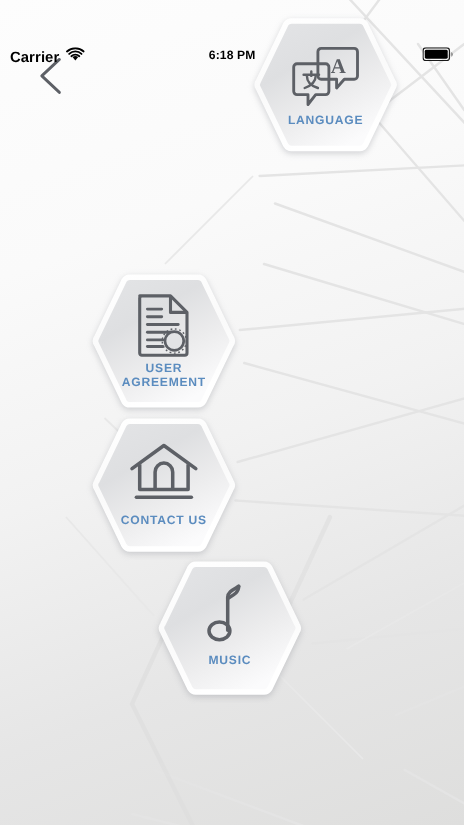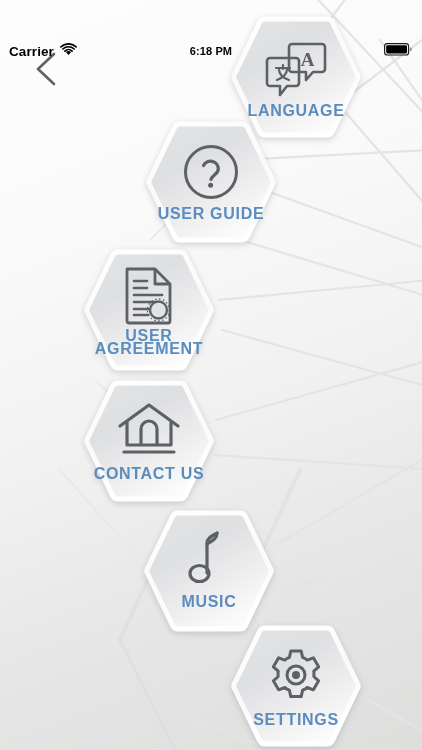--- a/index.html
+++ b/index.html
@@ -82,21 +82,21 @@
     filter: drop-shadow(0 2px 3px rgba(120,125,135,0.32));
   }
   .hex svg { display: block; overflow: visible; }
 
   .hex-label {
     position: absolute;
     left: 0;
     width: 100%;
     text-align: center;
     color: #5b8cbf;
-    font-size: 16px;
+    font-size: 11px;
     font-weight: bold;
     letter-spacing: 0.7px;
     line-height: 13px;
     pointer-events: none;
     text-transform: uppercase;
   }
 
   .hex-icon {
     position: absolute;
     left: 0;
@@ -205,33 +205,20 @@
           <path d="M11 26 h14"></path>
           <path d="M18 23 v4"></path>
           <path d="M22 27 c0 6 -5 9 -10 11"></path>
           <path d="M14 27 c0 6 4 9 10 11"></path>
         </g>
       </svg>
     </div>
     <div class="hex-label" style="top:88px;">LANGUAGE</div>
   </div>
 
-  <div class="hex" id="hex-user-guide" style="left: 146px; top: 121px; width: 130px; height: 122px;">
-    <svg width="130" height="122" viewBox="0 0 130 122">
-      <path d="M34 3 H96 a6 6 0 0 1 5.2 3 L126 57.5 a6 6 0 0 1 0 7 L101.2 116 a6 6 0 0 1 -5.2 3 H34 a6 6 0 0 1 -5.2 -3 L4 64.5 a6 6 0 0 1 0 -7 L28.8 6 a6 6 0 0 1 5.2 -3 Z" fill="url(#hexGrad)" stroke="url(#hexStroke)" stroke-width="5"></path>
-    </svg>
-    <div class="hex-icon" style="top:22px;">
-      <svg width="58" height="58" viewBox="0 0 58 58">
-        <circle cx="29" cy="29" r="25.5" stroke="#5d6066" stroke-width="3" fill="none"></circle>
-        <path d="M21.5 22.5 a7.8 7.8 0 0 1 14.8 3.4 c0 5.2 -6.4 6.4 -7.3 10.6" stroke="#5d6066" stroke-width="3.2" fill="none" stroke-linecap="round"></path>
-        <circle cx="28.6" cy="42.2" r="2.5" fill="#5d6066"></circle>
-      </svg>
-    </div>
-    <div class="hex-label" style="top:86px;">USER GUIDE</div>
-  </div>
 
   <div class="hex" id="hex-user-agreement" style="left: 84px; top: 249px; width: 130px; height: 122px;">
     <svg width="130" height="122" viewBox="0 0 130 122">
       <path d="M34 3 H96 a6 6 0 0 1 5.2 3 L126 57.5 a6 6 0 0 1 0 7 L101.2 116 a6 6 0 0 1 -5.2 3 H34 a6 6 0 0 1 -5.2 -3 L4 64.5 a6 6 0 0 1 0 -7 L28.8 6 a6 6 0 0 1 5.2 -3 Z" fill="url(#hexGrad)" stroke="url(#hexStroke)" stroke-width="5"></path>
     </svg>
     <div class="hex-icon" style="top:17px;">
       <svg width="50" height="58" viewBox="0 0 50 58">
         <path d="M3 3 h28 l15 15 v37 a2 2 0 0 1 -2 2 H5 a2 2 0 0 1 -2 -2 V5 a2 2 0 0 1 2 -2 Z" stroke="#5d6066" stroke-width="2.8" fill="none" stroke-linejoin="round"></path>
         <path d="M31 3 v15 h15" stroke="#5d6066" stroke-width="2.8" fill="none" stroke-linejoin="round"></path>
         <g stroke="#5d6066" stroke-width="2.6" stroke-linecap="round">
@@ -272,35 +259,14 @@
     <div class="hex-icon" style="top:20px;">
       <svg width="44" height="58" viewBox="0 0 44 58">
         <path d="M30 3 c-5 3 -10 5 -10 10 v30" stroke="#5d6066" stroke-width="3.2" fill="none" stroke-linecap="round"></path>
         <path d="M30 3 c0 6 -5 8 -10 11" stroke="#5d6066" stroke-width="3.2" fill="none" stroke-linecap="round"></path>
         <ellipse cx="12.5" cy="43.5" rx="9.5" ry="8" fill="none" stroke="#5d6066" stroke-width="3.2"></ellipse>
       </svg>
     </div>
     <div class="hex-label" style="top:85px;">MUSIC</div>
   </div>
 
-  <div class="hex" id="hex-settings" style="left: 231px; top: 625px; width: 130px; height: 122px;">
-    <svg width="130" height="122" viewBox="0 0 130 122">
-      <path d="M34 3 H96 a6 6 0 0 1 5.2 3 L126 57.5 a6 6 0 0 1 0 7 L101.2 116 a6 6 0 0 1 -5.2 3 H34 a6 6 0 0 1 -5.2 -3 L4 64.5 a6 6 0 0 1 0 -7 L28.8 6 a6 6 0 0 1 5.2 -3 Z" fill="url(#hexGrad)" stroke="url(#hexStroke)" stroke-width="5"></path>
-    </svg>
-    <div class="hex-icon" style="top:22px;">
-      <svg width="58" height="56" viewBox="0 0 58 56">
-        <g transform="translate(29,28)">
-          <g id="gear-body" fill="none" stroke="#5d6066" stroke-width="3" stroke-linejoin="round">
-            <path d="M-5.2 -24 h10.4 l1.4 6.4 a19 19 0 0 1 4.6 2.7 l6.2 -2.3 l5.2 9 l-4.8 4.3
-                     a19 19 0 0 1 0 5.4 l4.8 4.3 l-5.2 9 l-6.2 -2.3 a19 19 0 0 1 -4.6 2.7
-                     l-1.4 6.4 h-10.4 l-1.4 -6.4 a19 19 0 0 1 -4.6 -2.7 l-6.2 2.3 l-5.2 -9
-                     l4.8 -4.3 a19 19 0 0 1 0 -5.4 l-4.8 -4.3 l5.2 -9 l6.2 2.3
-                     a19 19 0 0 1 4.6 -2.7 Z"></path>
-          </g>
-          <circle cx="0" cy="0" r="9" fill="none" stroke="#5d6066" stroke-width="3"></circle>
-          <circle cx="0" cy="0" r="4" fill="#5d6066"></circle>
-        </g>
-      </svg>
-    </div>
-    <div class="hex-label" style="top:88px;">SETTINGS</div>
-  </div>
 
 </div>
 
 </body></html>

